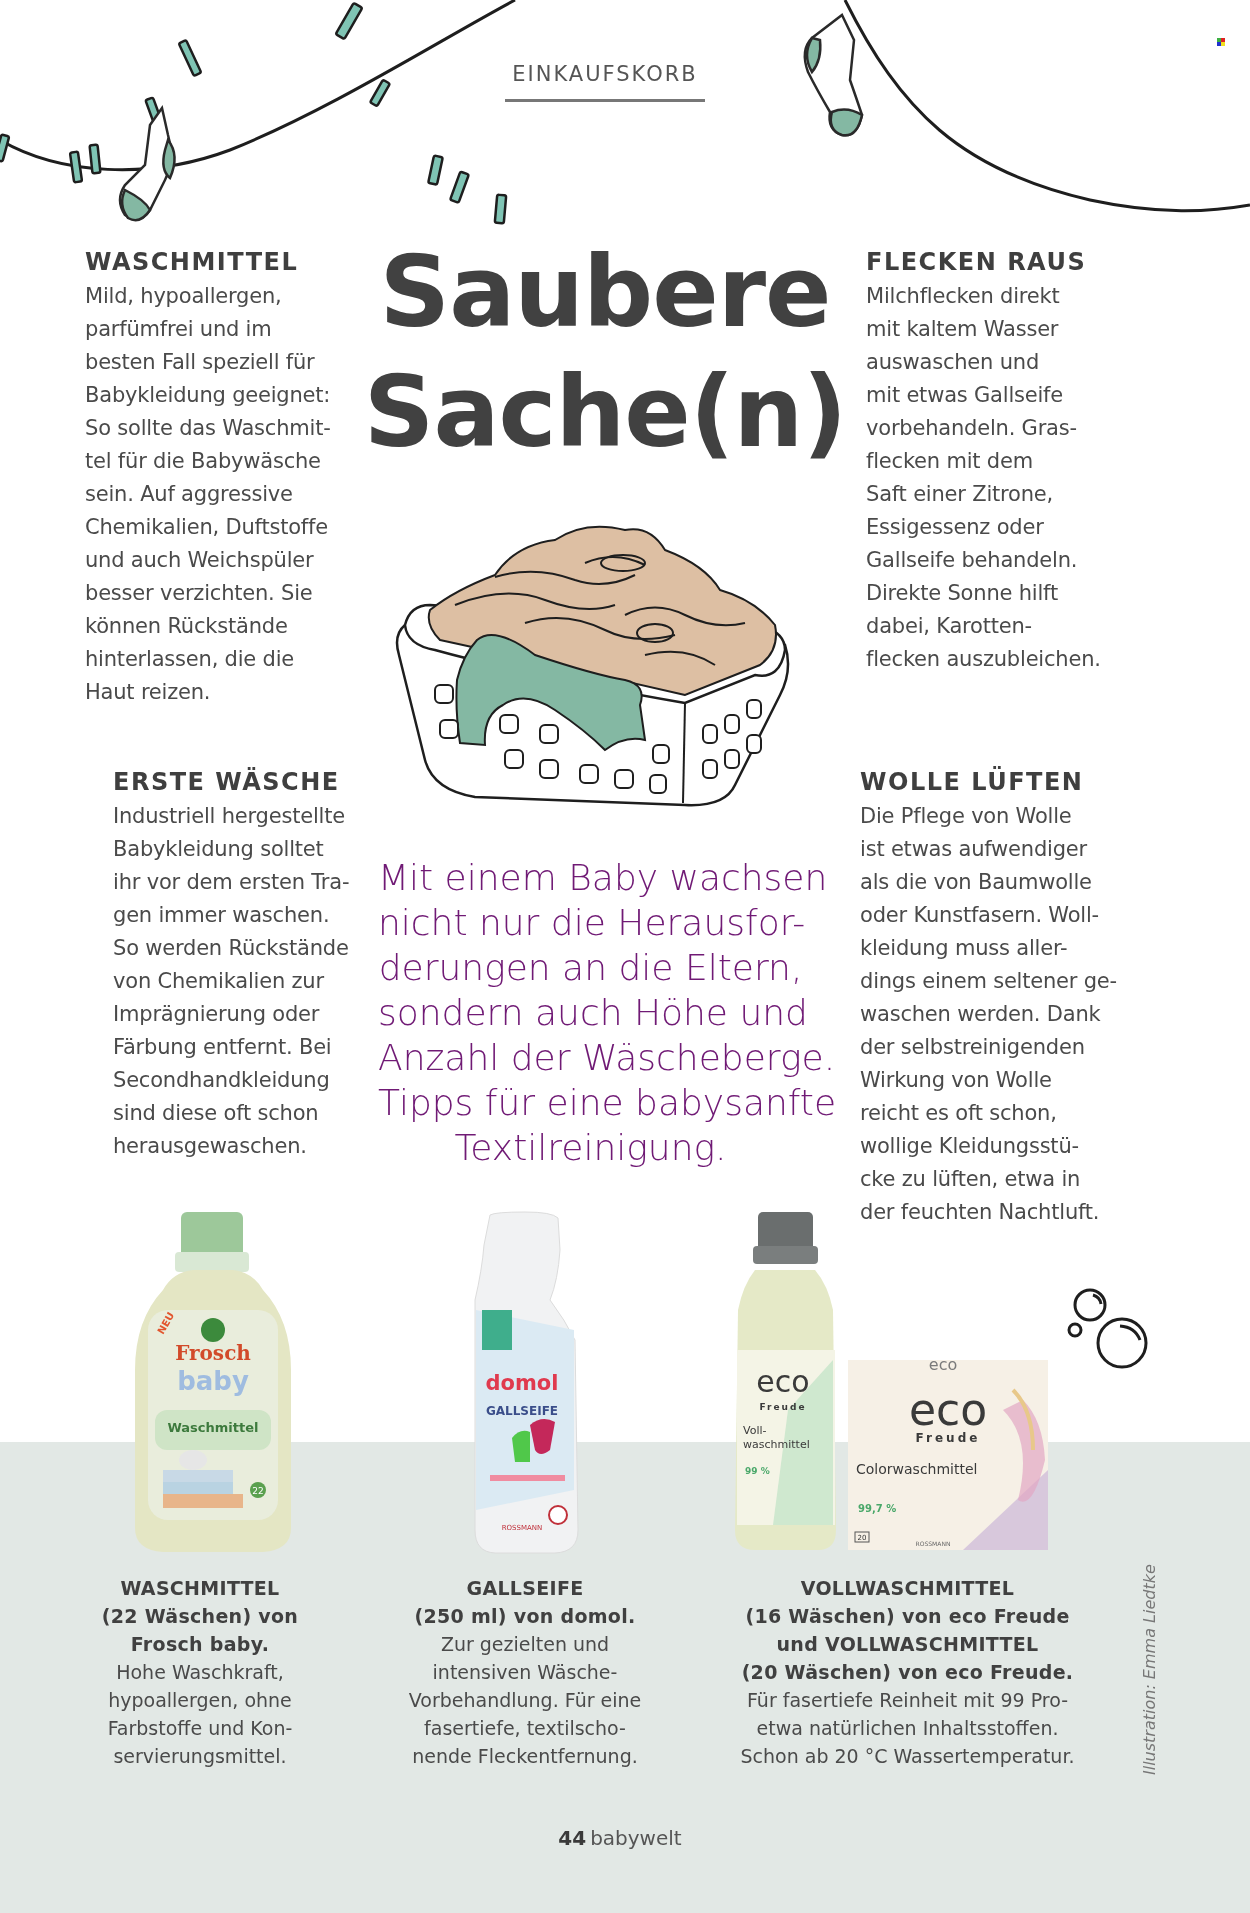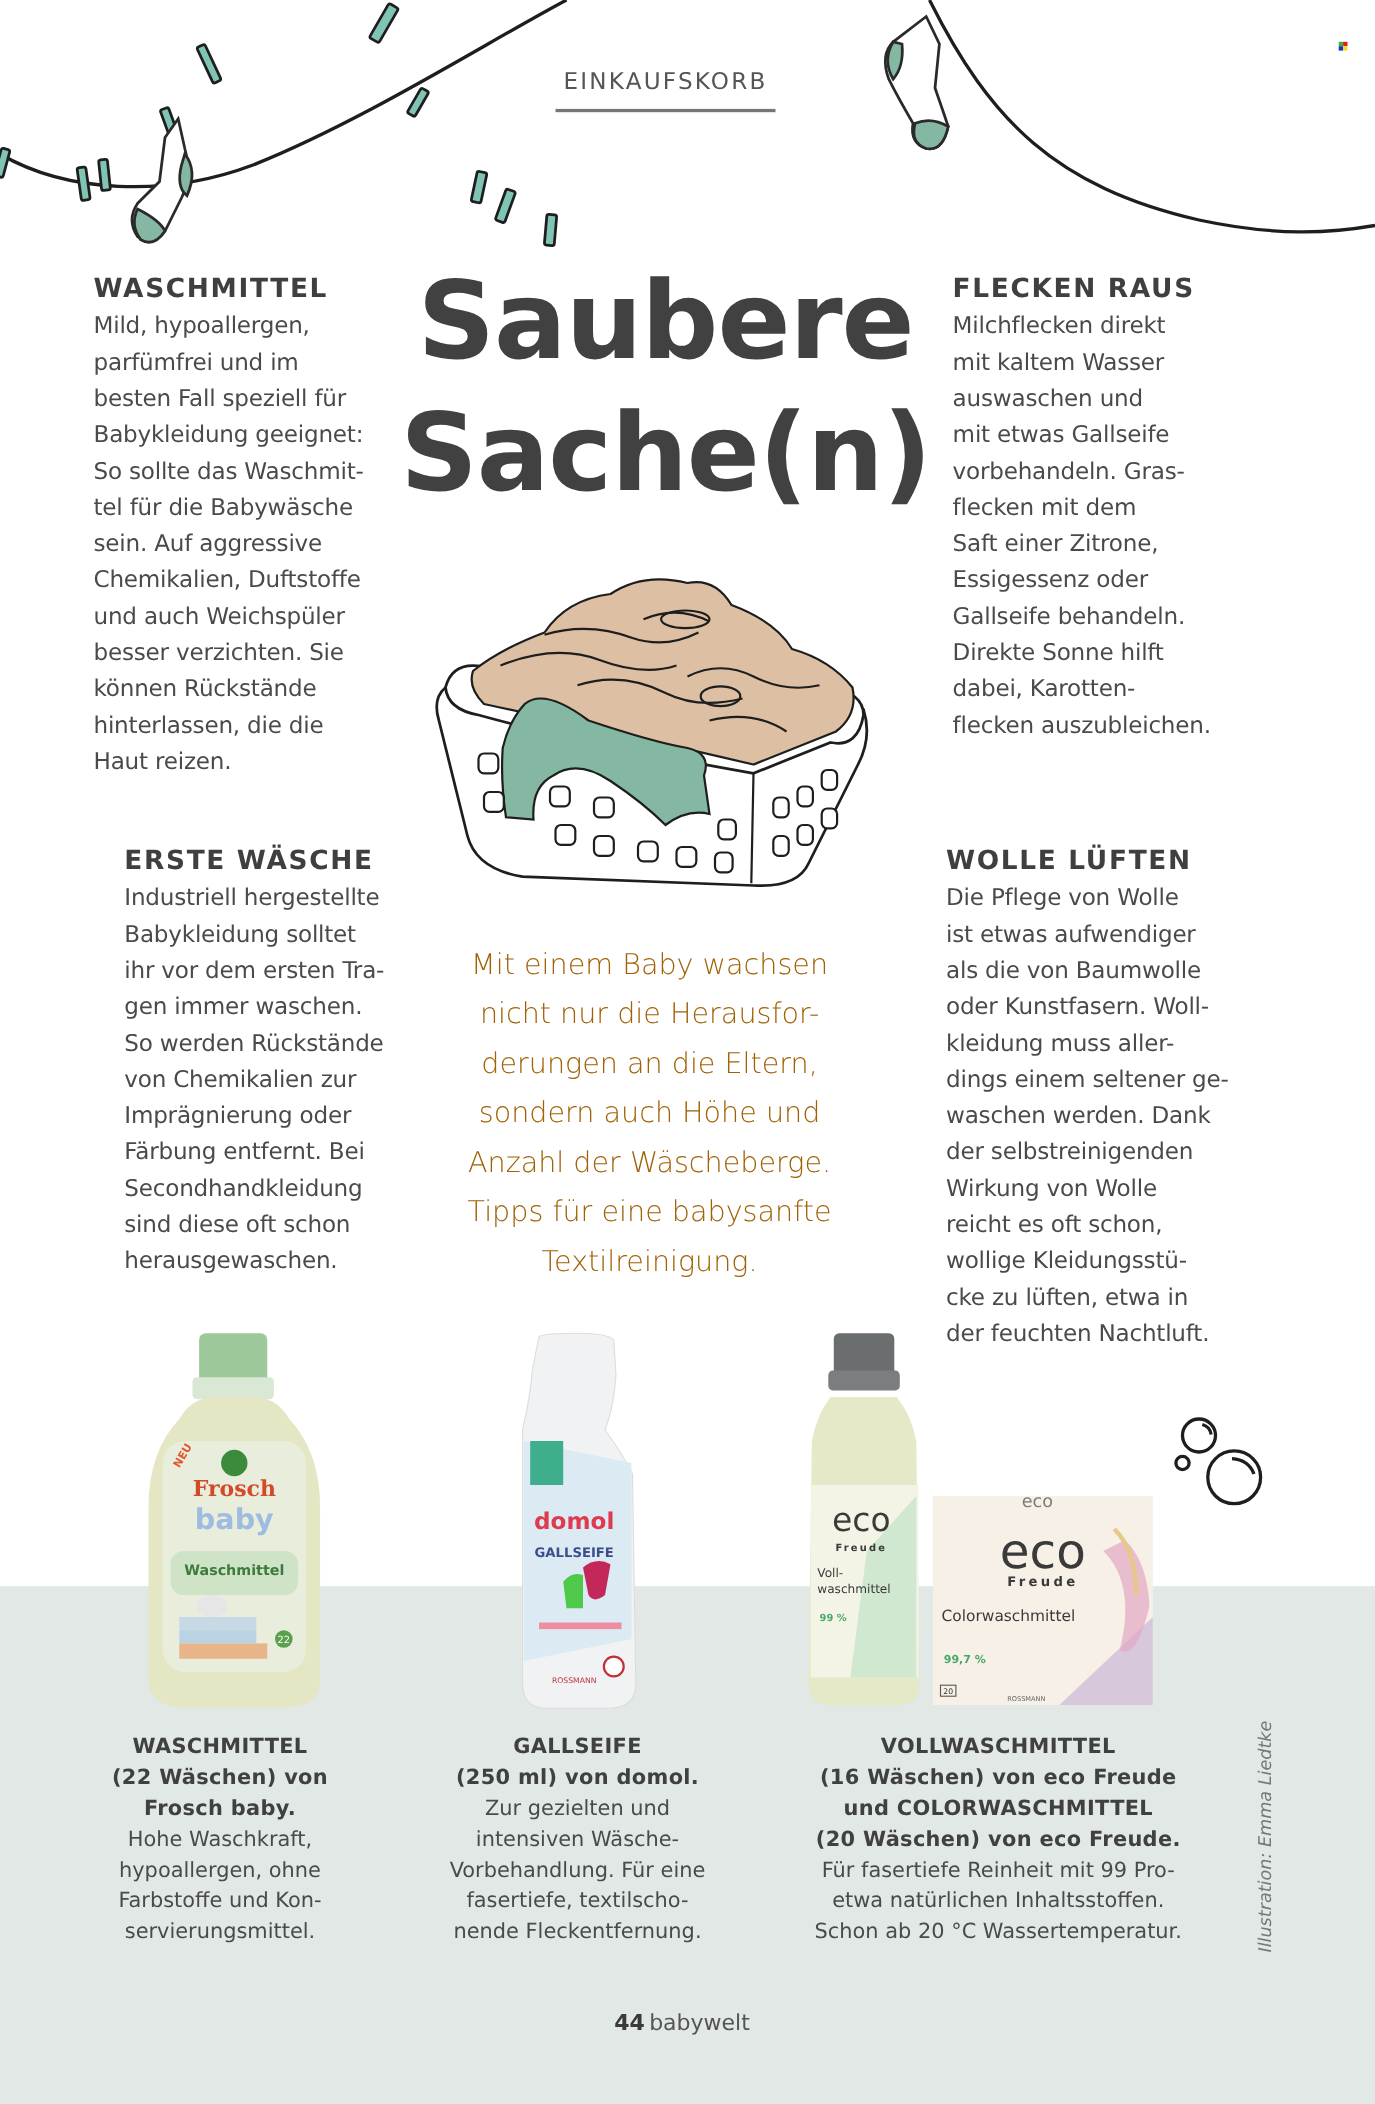--- a/index.html
+++ b/index.html
@@ -14,21 +14,21 @@
             padding-bottom: 13px; border-bottom: 3px solid #777; }
   .title { position: absolute; left: 340px; top: 232px; width: 530px; text-align: center;
            font-family: "DejaVu Sans", sans-serif; font-weight: bold; font-size: 98px; line-height: 120px;
            color: #414141; letter-spacing: -1px; }
   .col { position: absolute; width: 280px; font-family: "DejaVu Sans", sans-serif; }
   .col h2 { font-size: 24px; font-weight: bold; letter-spacing: 1.5px; color: #3f3f3f; line-height: 32px; margin-bottom: 2px; }
   .col p { font-size: 21px; line-height: 33px; color: #4a4a4a; letter-spacing: -0.2px; }
   .col p span { display: block; white-space: nowrap; }
   .basket { position: absolute; left: 385px; top: 505px; width: 420px; height: 305px; }
   .intro { position: absolute; left: 378px; top: 855px; width: 425px; text-align: center;
-           font-family: "DejaVu Sans", sans-serif; font-weight: 300; font-size: 26px; line-height: 45px; color: #a16207; }
+           font-family: "DejaVu Sans", sans-serif; font-weight: 300; font-size: 36px; line-height: 45px; color: #701a75; }
   .intro span { display: block; white-space: nowrap; }
   .product { position: absolute; }
   .bubbles { position: absolute; left: 1060px; top: 1280px; width: 90px; height: 95px; }
   .caption { position: absolute; text-align: center; font-family: "DejaVu Sans", sans-serif; color: #404040; }
   .caption .b { font-weight: bold; font-size: 19px; line-height: 28px; letter-spacing: 0.3px; display: block; white-space: nowrap; }
   .caption .r { font-size: 19px; line-height: 28px; color: #4a4a4a; display: block; white-space: nowrap; }
   .credit { position: absolute; left: 1120px; top: 1555px; width: 40px; height: 220px; }
   .credit span { position: absolute; left: 20px; top: 220px; transform-origin: 0 0; transform: rotate(-90deg);
                  font-family: "DejaVu Sans", sans-serif; font-style: italic; font-size: 16px; color: #777; white-space: nowrap; }
   .folio { position: absolute; left: 480px; top: 1826px; width: 280px; text-align: center; font-family: "DejaVu Sans", sans-serif; font-size: 20px; color: #555; }
@@ -295,21 +295,21 @@
   <span class="r">Zur gezielten und</span>
   <span class="r">intensiven Wäsche-</span>
   <span class="r">Vorbehandlung. Für eine</span>
   <span class="r">fasertiefe, textilscho-</span>
   <span class="r">nende Fleckentfernung.</span>
 </div>
 
 <div class="caption" style="left:735px; top:1574px; width:345px;">
   <span class="b">VOLLWASCHMITTEL</span>
   <span class="b">(16 Wäschen) von eco Freude</span>
-  <span class="b">und COLORWASCHMITTEL</span>
+  <span class="b">und VOLLWASCHMITTEL</span>
   <span class="b">(20 Wäschen) von eco Freude.</span>
   <span class="r">Für fasertiefe Reinheit mit 99 Pro-</span>
   <span class="r">etwa natürlichen Inhaltsstoffen.</span>
   <span class="r">Schon ab 20 °C Wassertemperatur.</span>
 </div>
 
 <div class="credit">
   <span>Illustration: Emma Liedtke</span>
 </div>
 

